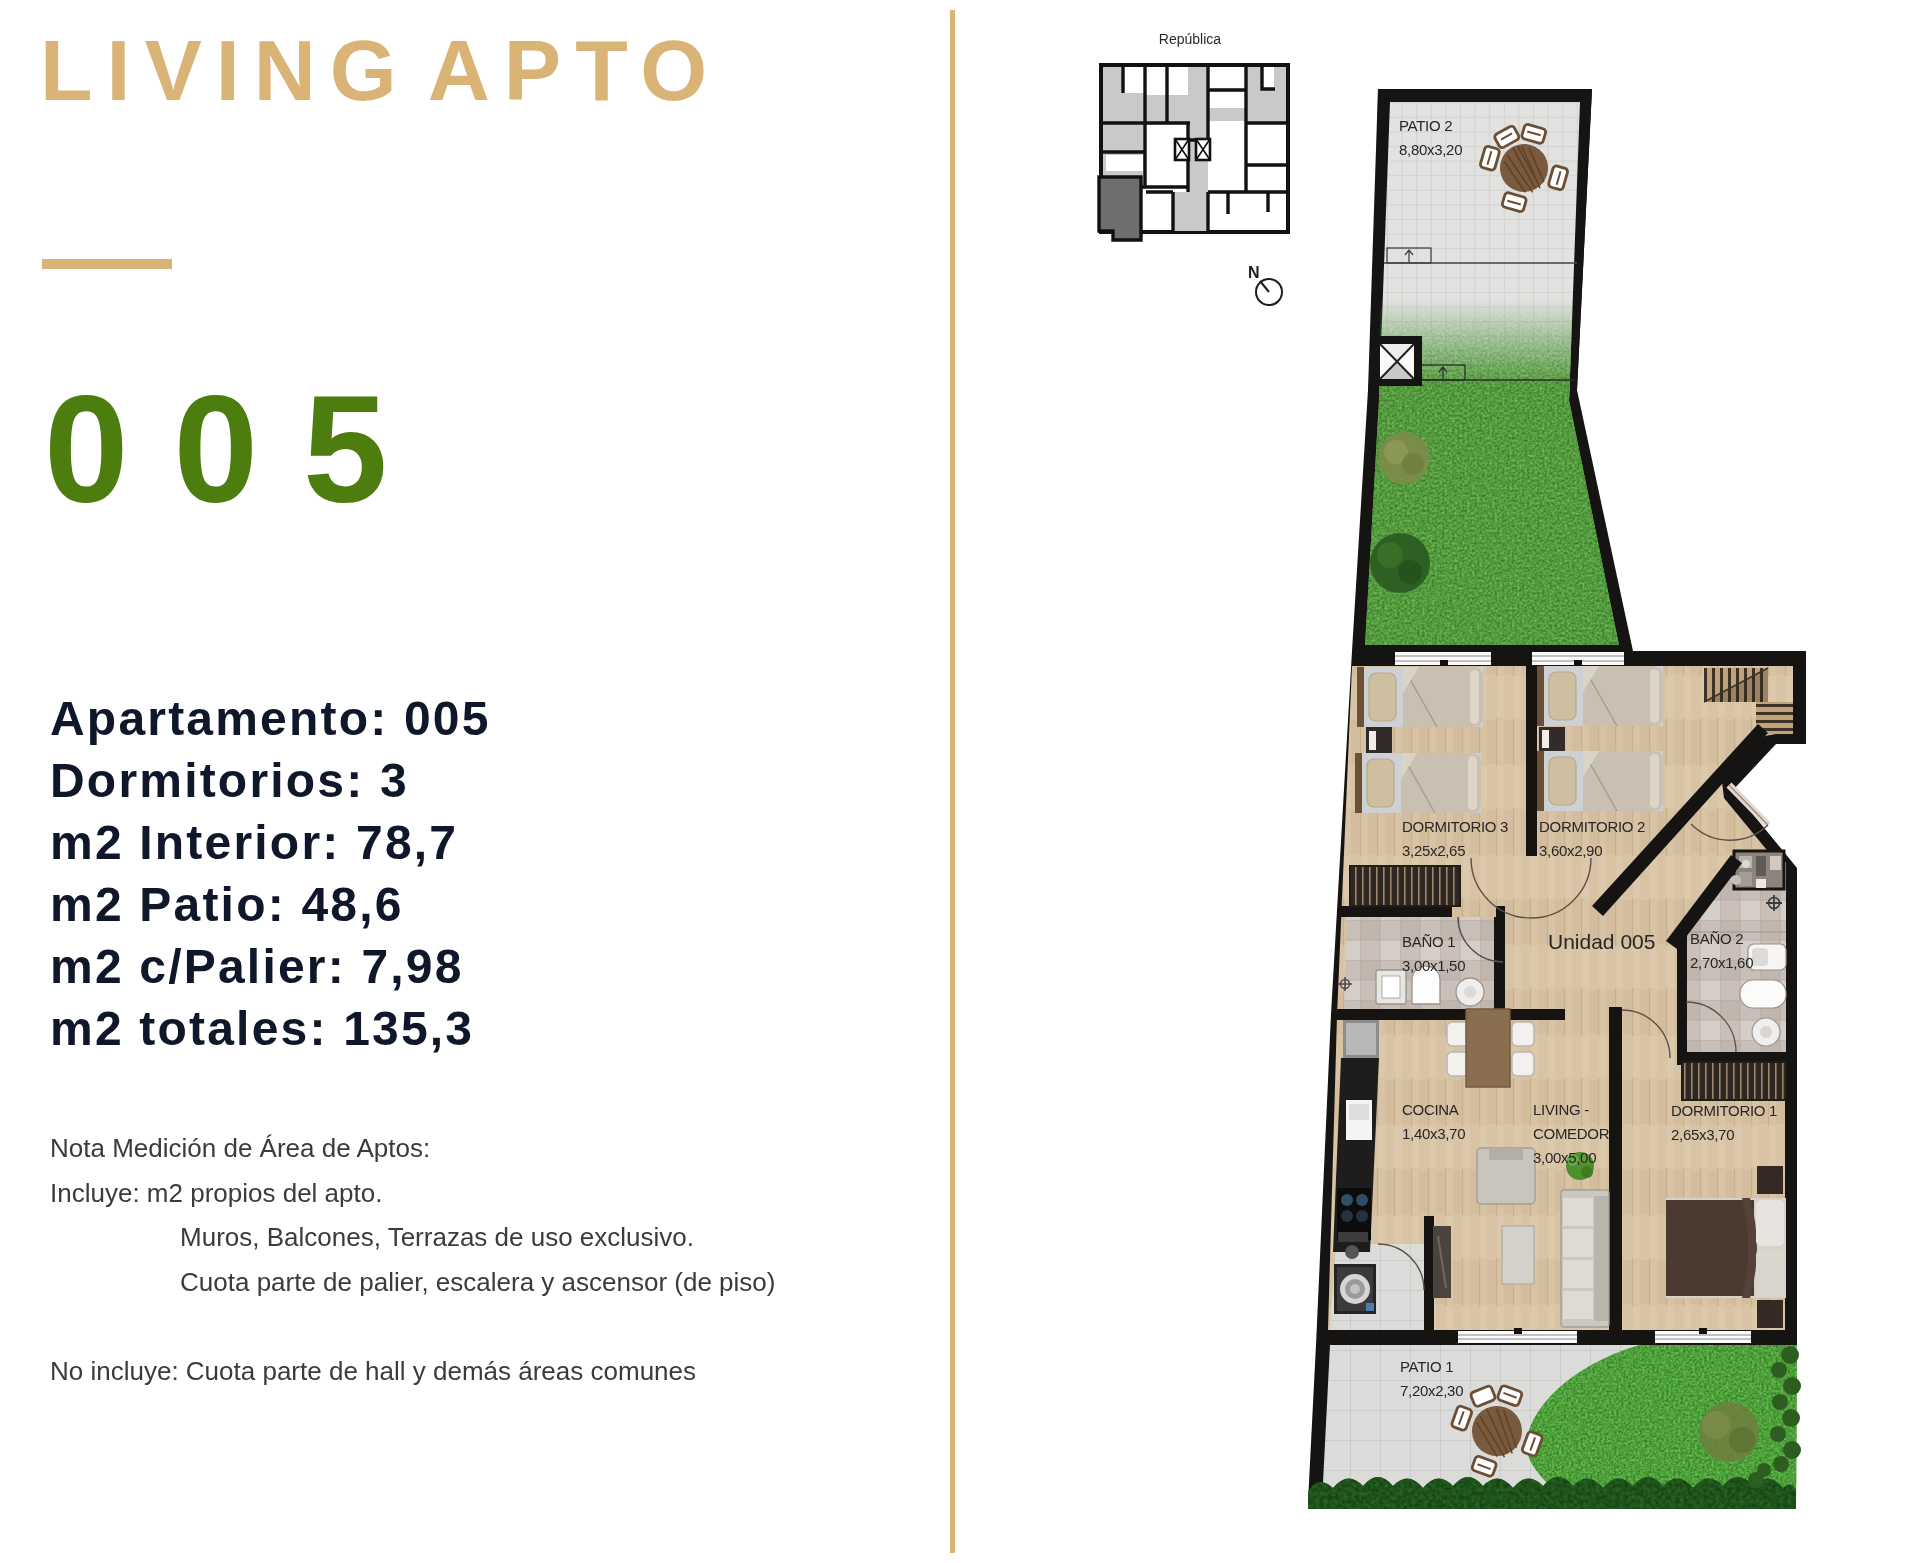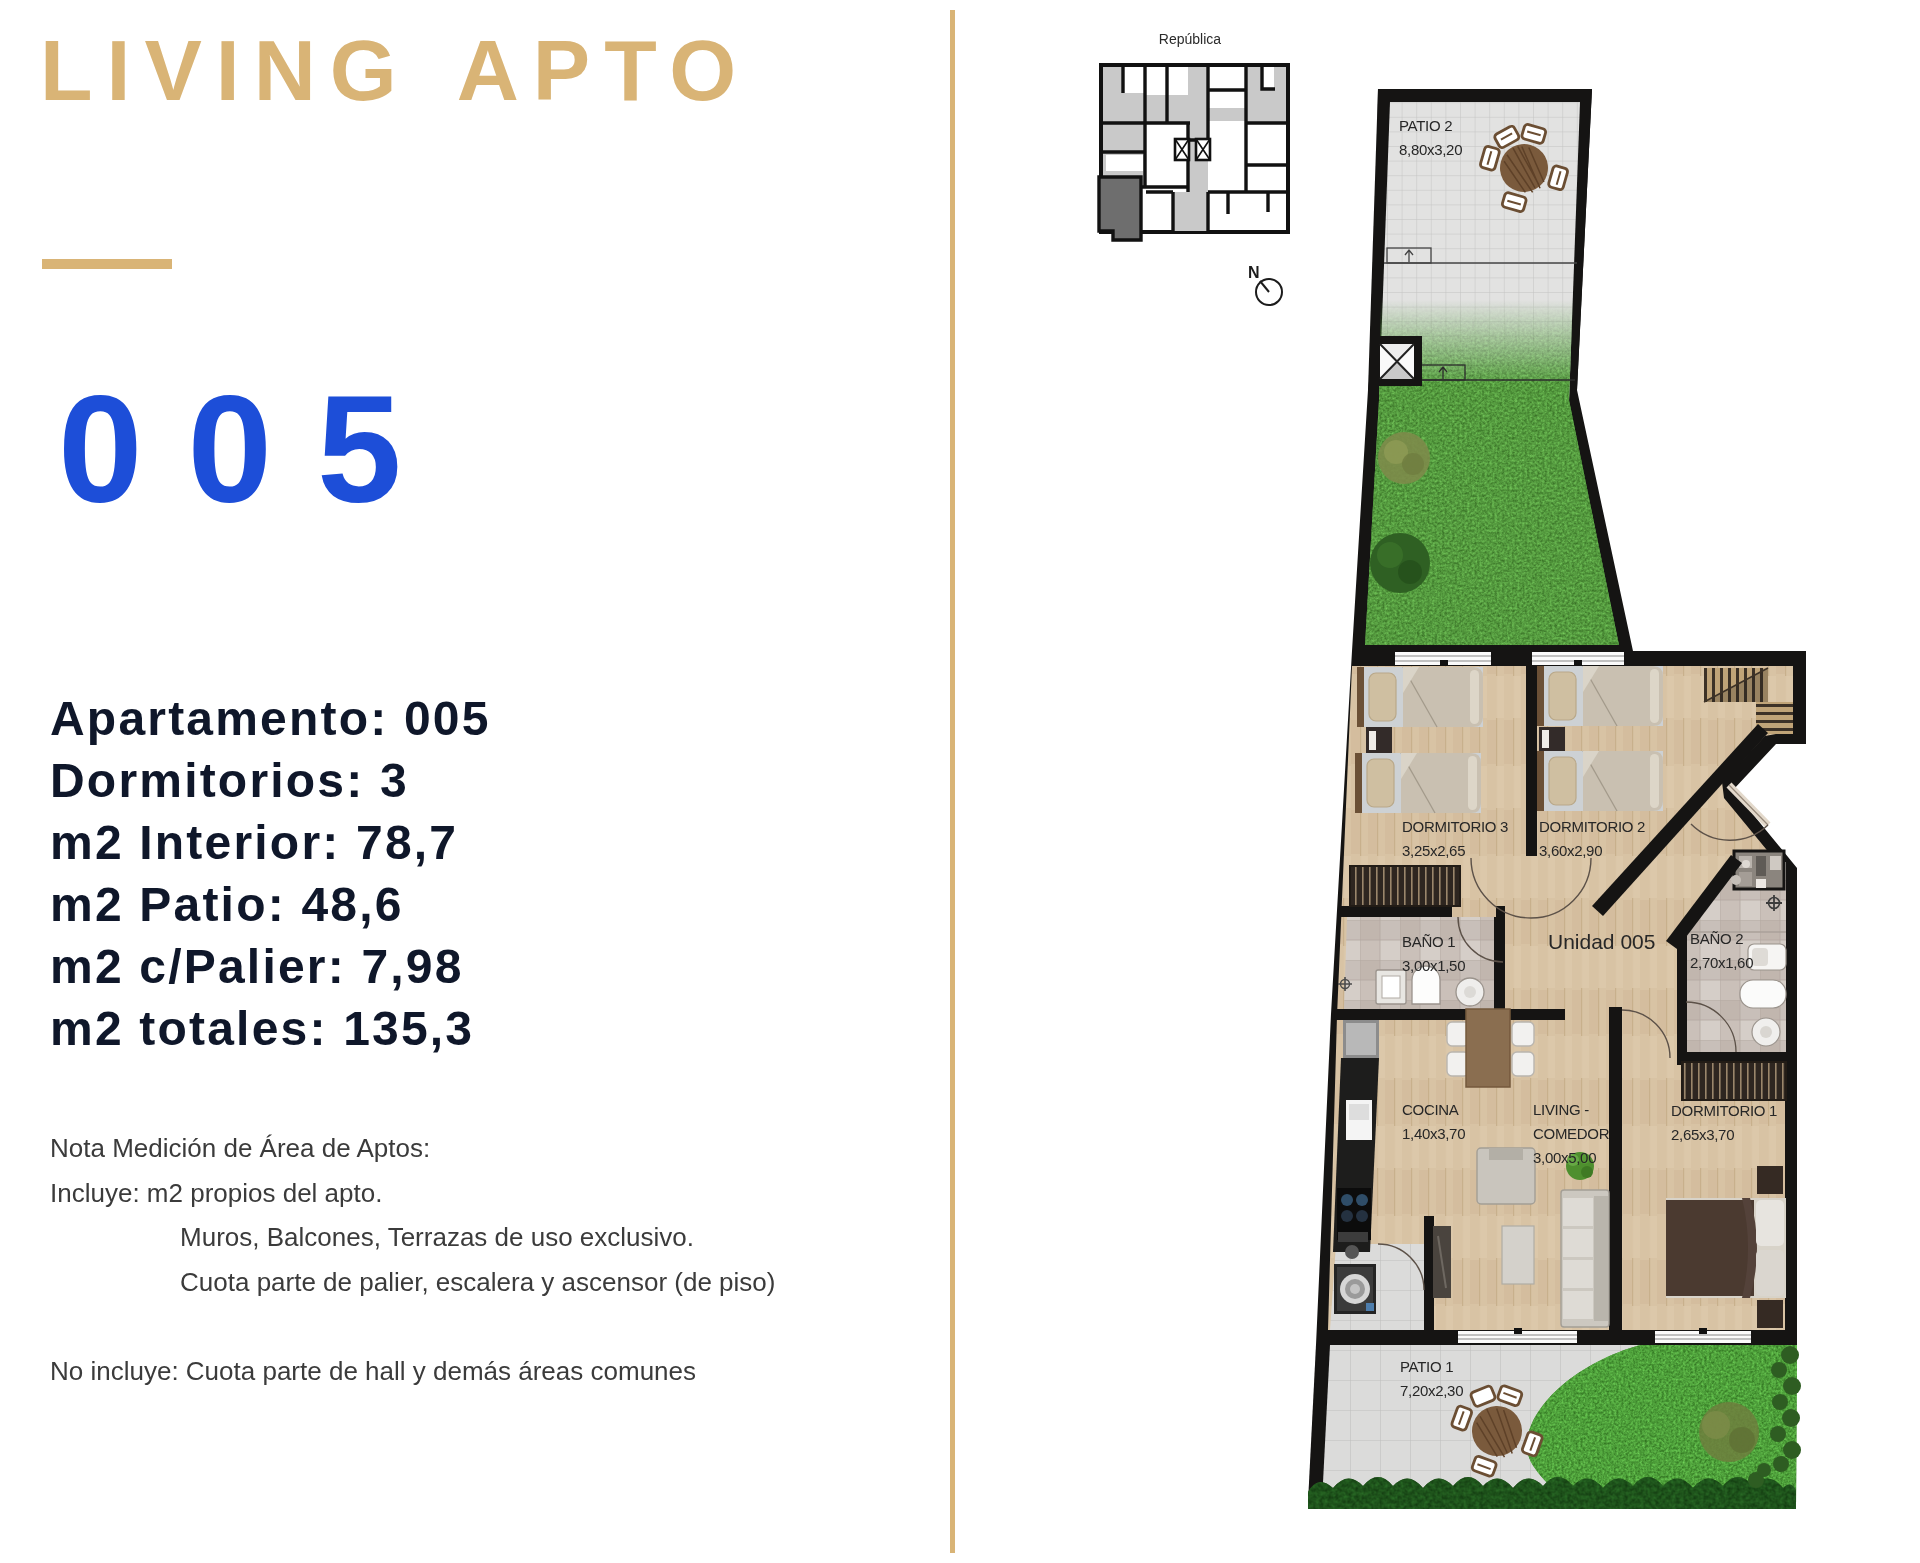--- a/index.html
+++ b/index.html
@@ -1,23 +1,23 @@
 <!DOCTYPE html>
 <html><head>
 <meta charset="utf-8">
 <style>
   html,body{margin:0;padding:0;background:#fff;}
   #page{position:relative;width:1920px;height:1563px;background:#ffffff;overflow:hidden;
         font-family:"Liberation Sans", sans-serif;}
   #title{position:absolute;left:40px;top:27px;font-size:86px;font-weight:bold;
          letter-spacing:14px;color:#d9b476;line-height:1;}
-  #title .w2{margin-left:46px;text-align:right;}
+  #title .w2{margin-left:17px;text-align:right;}
   #dash{position:absolute;left:42px;top:259px;width:130px;height:10px;background:#d9b476;}
-  #num{position:absolute;left:58px;top:373px;font-size:152px;font-weight:bold;
-       letter-spacing:45px;color:#1d4ed8;line-height:1;}
+  #num{position:absolute;left:44px;top:373px;font-size:152px;font-weight:bold;
+       letter-spacing:45px;color:#4d7c0f;line-height:1;}
   #info{position:absolute;left:50px;top:688px;font-size:48px;font-weight:bold;
         letter-spacing:2.2px;color:#0f172a;line-height:62px;white-space:pre;}
   #note{position:absolute;left:50px;top:1126px;font-size:26px;font-weight:normal;
         letter-spacing:0px;color:#3b3b3b;line-height:44.5px;white-space:pre;}
   #vline{position:absolute;left:950px;top:10px;width:5px;height:1543px;background:#d9b476;}
   svg{position:absolute;left:0;top:0;}
 </style>
 </head>
 <body>
 <div id="page">

